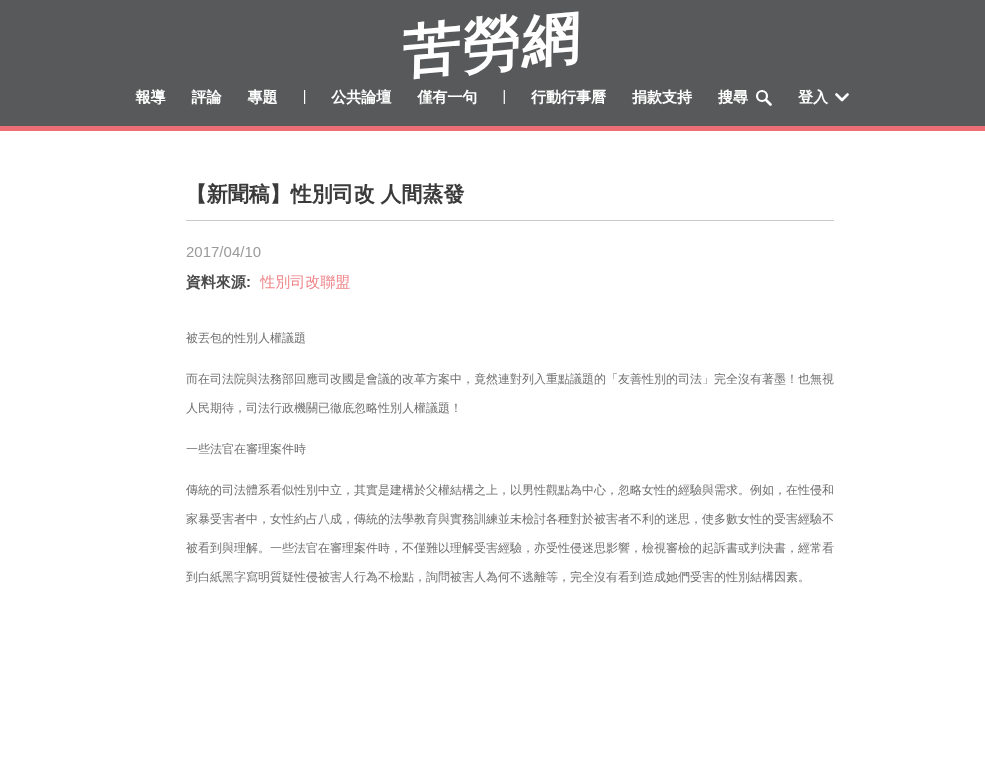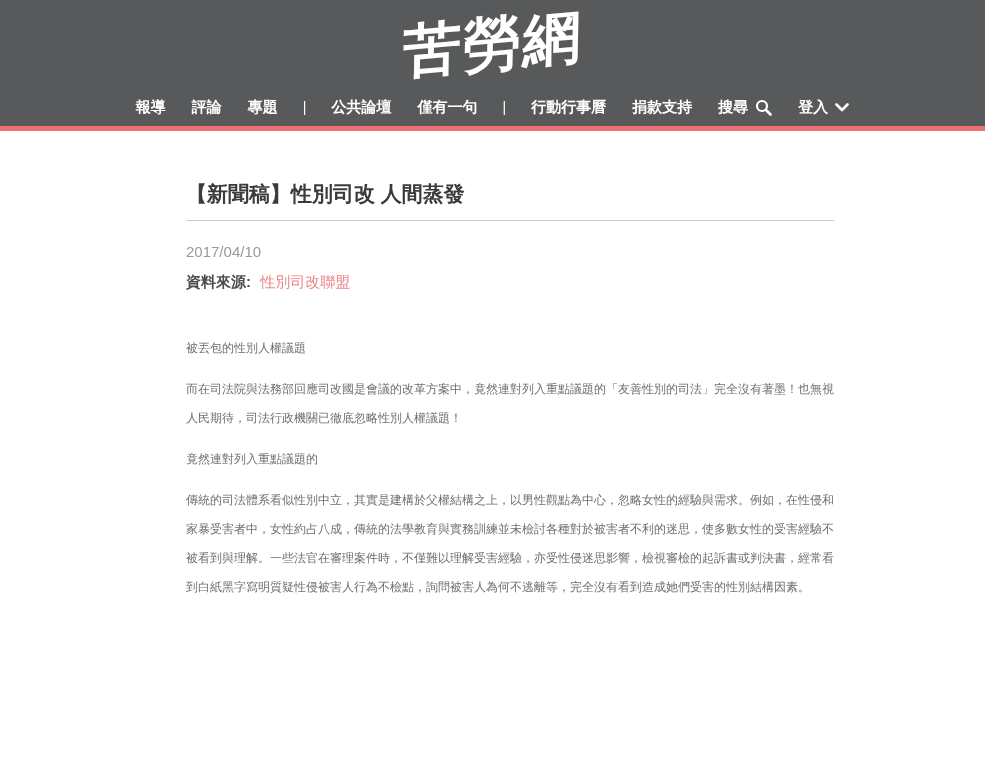--- a/index.html
+++ b/index.html
@@ -27,21 +27,21 @@
     font-weight: 700;
     letter-spacing: 2px;
     transform: rotate(-5deg) skewX(-6deg);
     cursor: pointer;
     line-height: 1;
     user-select: none;
   }
   .main-nav {
     height: 38px;
     display: flex;
-    align-items: center;
+    align-items: flex-start;
     justify-content: center;
   }
   .nav-item {
     color: #ffffff;
     font-size: 15px;
     font-weight: 700;
     padding: 0 13px;
     cursor: pointer;
     display: flex;
     align-items: center;
@@ -79,21 +79,21 @@
     margin-top: 12px;
   }
   .article-date {
     margin-top: 20px;
     font-size: 15px;
     color: #9a9a9a;
     line-height: 1.4;
   }
   .article-source {
     margin-top: 9px;
-    margin-bottom: 42px;
+    margin-bottom: 32px;
     font-size: 15px;
     line-height: 1.4;
   }
   .source-label {
     color: #4d4d4d;
     font-weight: 700;
   }
   .source-link {
     color: #ef868b;
     text-decoration: none;
@@ -164,16 +164,16 @@
   <h1 class="article-title">【新聞稿】性別司改 人間蒸發</h1>
   <hr class="title-rule">
   <div class="article-date">2017/04/10</div>
   <div class="article-source">
     <span class="source-label">資料來源:</span>
     <a class="source-link">性別司改聯盟</a>
   </div>
   <div class="article-body">
     <p>被丟包的性別人權議題</p>
     <p>而在司法院與法務部回應司改國是會議的改革方案中，竟然連對列入重點議題的「友善性別的司法」完全沒有著墨！也無視人民期待，司法行政機關已徹底忽略性別人權議題！</p>
-    <p>竟然連對列入重點議題的</p>
+    <p>一些法官在審理案件時</p>
     <p>傳統的司法體系看似性別中立，其實是建構於父權結構之上，以男性觀點為中心，忽略女性的經驗與需求。例如，在性侵和家暴受害者中，女性約占八成，傳統的法學教育與實務訓練並未檢討各種對於被害者不利的迷思，使多數女性的受害經驗不被看到與理解。一些法官在審理案件時，不僅難以理解受害經驗，亦受性侵迷思影響，檢視審檢的起訴書或判決書，經常看到白紙黑字寫明質疑性侵被害人行為不檢點，詢問被害人為何不逃離等，完全沒有看到造成她們受害的性別結構因素。</p>
   </div>
 </main>
 
 </body></html>

